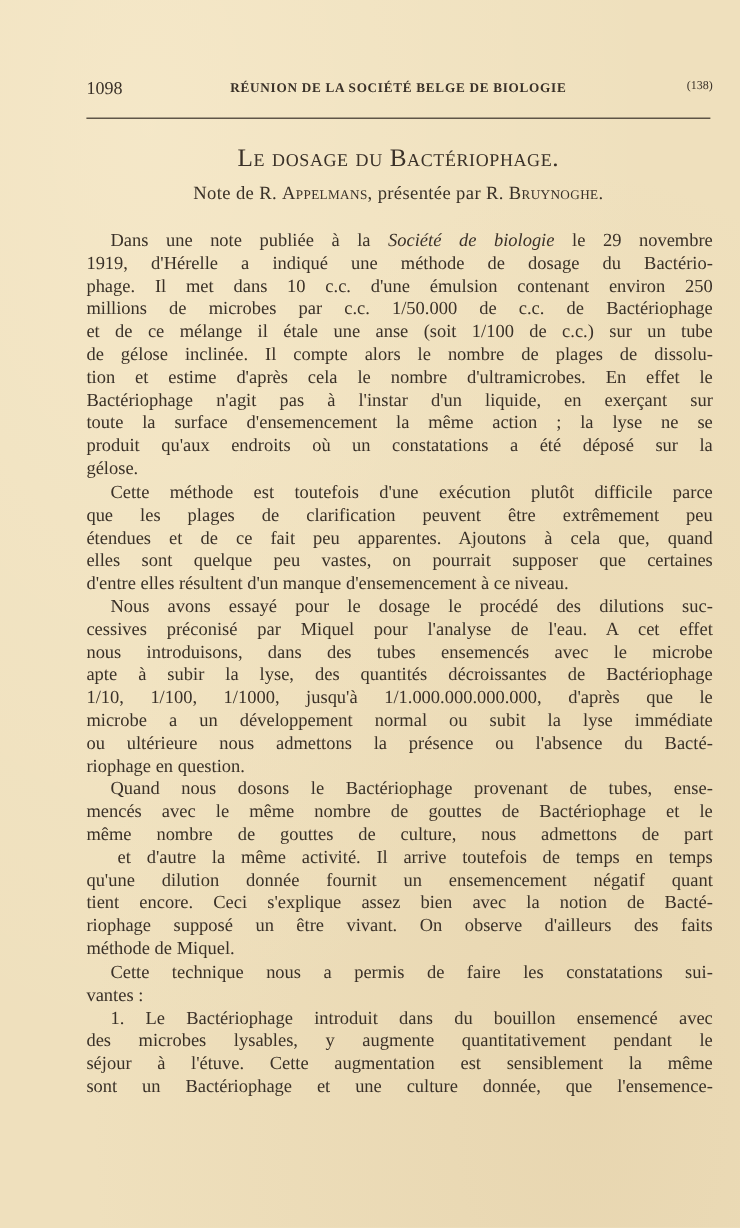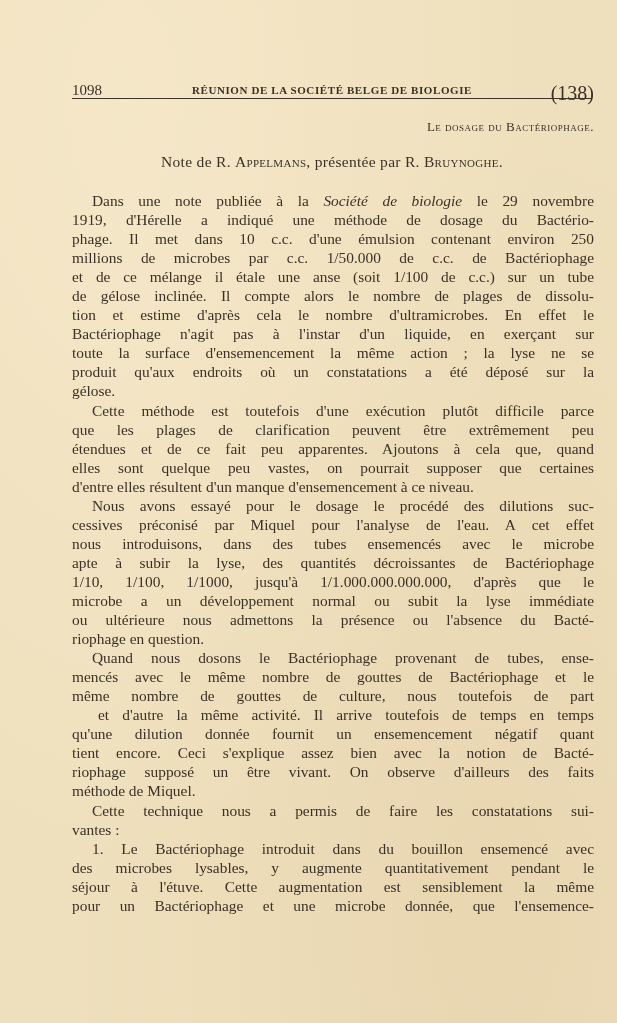--- a/index.html
+++ b/index.html
@@ -10,35 +10,35 @@
       radial-gradient(ellipse at 20% 10%, rgba(255,245,220,0.35), transparent 60%),
       radial-gradient(ellipse at 80% 90%, rgba(200,170,120,0.18), transparent 60%);
     font-family: "Liberation Serif", "DejaVu Serif", serif;
     color: #3a3128;
     position: relative;
   }
   .page {
     position: absolute; left: 70px; top: 0; width: 524px;
   }
   .running-head {
-    position: absolute; top: 82px; left: 0; width: 524px; height: 22px;
+    position: absolute; top: 66px; left: 0; width: 524px; height: 22px;
   }
   .rh-page { position: absolute; left: 2px; top: 0; font-size: 15px; }
   .rh-title {
     position: absolute; left: 0; width: 524px; top: 2px; text-align: center;
     font-size: 11px; font-weight: bold; letter-spacing: 0.6px; text-transform: uppercase;
   }
-  .rh-num { position: absolute; right: 0; top: 0; font-size: 20px; }
+  .rh-num { position: absolute; right: 0; top: 0; font-size: 10px; }
   .rule {
     position: absolute; top: 98px; left: 2px; width: 520px; height: 0;
     border-top: 1.5px solid #3b322a;
   }
   .title {
-    position: absolute; top: 119px; left: 0; width: 524px; text-align: right;
-    font-size: 13px; font-variant: small-caps; letter-spacing: 0.5px;
+    position: absolute; top: 119px; left: 0; width: 524px; text-align: center;
+    font-size: 21px; font-variant: small-caps; letter-spacing: 0.5px;
   }
   .byline {
     position: absolute; top: 153px; left: 0; width: 524px; text-align: center;
     font-size: 15.5px; letter-spacing: 0.3px;
   }
   .byline .sc { font-variant: small-caps; }
   .body {
     position: absolute; top: 191px; left: 2px; width: 522px;
     font-size: 15.4px; line-height: 19.05px;
     text-align: justify; hyphens: none;
@@ -92,31 +92,31 @@
         <span class="line" style="text-indent: 0px;">nous introduisons, dans des tubes ensemencés avec le microbe</span>
         <span class="line" style="text-indent: 0px;">apte à subir la lyse, des quantités décroissantes de Bactériophage</span>
         <span class="line" style="text-indent: 0px;">1/10, 1/100, 1/1000, jusqu'à 1/1.000.000.000.000, d'après que le</span>
         <span class="line" style="text-indent: 0px;">microbe a un développement normal ou subit la lyse immédiate</span>
         <span class="line" style="text-indent: 0px;">ou ultérieure nous admettons la présence ou l'absence du Bacté-</span>
         <span class="line last" style="text-indent: 0px;">riophage en question.</span>
       </p>
       <p>
         <span class="line" style="text-indent: 20px;">Quand nous dosons le Bactériophage provenant de tubes, ense-</span>
         <span class="line" style="text-indent: 0px;">mencés avec le même nombre de gouttes de Bactériophage et le</span>
-        <span class="line" style="text-indent: 0px;">même nombre de gouttes de culture, nous toutefois de part</span>
+        <span class="line" style="text-indent: 0px;">même nombre de gouttes de culture, nous admettons de part</span>
         <span class="line" style="text-indent: 0px; margin-left: 26px;">et d'autre la même activité. Il arrive toutefois de temps en temps</span>
         <span class="line" style="text-indent: 0px;">qu'une dilution donnée fournit un ensemencement négatif quant</span>
         <span class="line" style="text-indent: 0px;">tient encore. Ceci s'explique assez bien avec la notion de Bacté-</span>
         <span class="line" style="text-indent: 0px;">riophage supposé un être vivant. On observe d'ailleurs des faits</span>
         <span class="line last" style="text-indent: 0px;">méthode de Miquel.</span>
       </p>
       <p>
         <span class="line" style="text-indent: 20px;">Cette technique nous a permis de faire les constatations sui-</span>
         <span class="line last" style="text-indent: 0px;">vantes :</span>
       </p>
       <p>
         <span class="line" style="text-indent: 20px;">1. Le Bactériophage introduit dans du bouillon ensemencé avec</span>
         <span class="line" style="text-indent: 0px;">des microbes lysables, y augmente quantitativement pendant le</span>
         <span class="line" style="text-indent: 0px;">séjour à l'étuve. Cette augmentation est sensiblement la même</span>
-        <span class="line" style="text-indent: 0px;">pour un Bactériophage et une microbe donnée, que l'ensemence-</span>
+        <span class="line" style="text-indent: 0px;">sont un Bactériophage et une culture donnée, que l'ensemence-</span>
       </p>
     </div>
 </div>
 
 </body></html>

